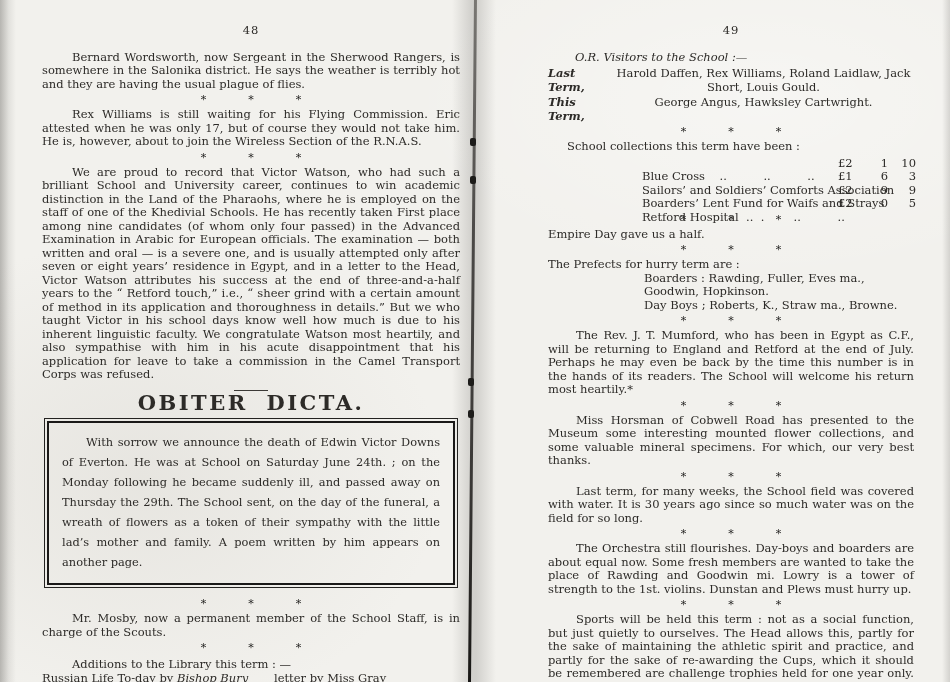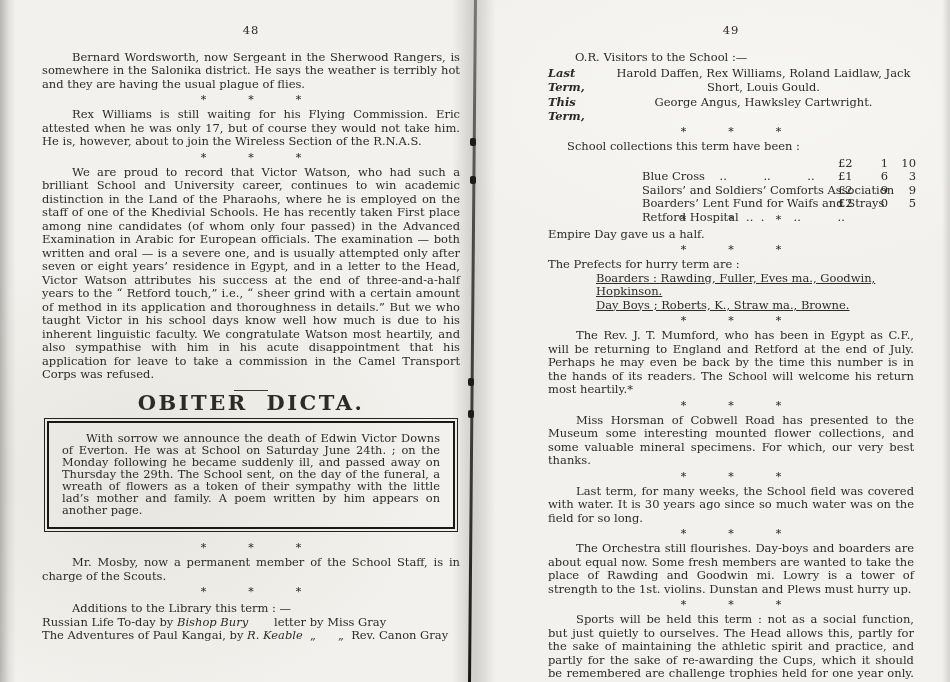--- a/index.html
+++ b/index.html
@@ -28,43 +28,43 @@
   .page-right{left:478px;width:472px;padding:24px 36px 0 70px;}
 
   .pageno{text-align:center;margin-bottom:13px;letter-spacing:1px;}
   .para{text-align:justify;text-indent:30px;margin:0;}
   .stars{text-align:center;white-space:pre;font-size:11px;line-height:13px;margin:2px 0;color:#232220;}
 
   .rule-small{width:34px;border-top:1.5px solid #3c3a37;margin:8px auto 5px auto;}
   .obiter-heading{text-align:center;font-weight:bold;font-size:21px;letter-spacing:2.5px;word-spacing:9px;margin:0 0 9px 0;}
   .obiter-box{border:1px solid #232220;padding:2px;margin:0 2px;}
   .obiter-box-inner{border:2px solid #1a1918;padding:9px 13px 11px 13px;}
-  .obiter-text{font-size:11.4px;line-height:12px;text-align:justify;text-indent:24px;margin:0;}
+  .obiter-text{font-size:11.4px;line-height:20px;text-align:justify;text-indent:24px;margin:0;}
 
   .lib-intro{text-indent:30px;margin-top:4px;}
   .lib-row{position:relative;white-space:nowrap;}
   .lib-author{font-style:italic;}
   .lib-given{position:absolute;white-space:pre;}
   .lib-given-0{left:232px;}
   .lib-given-1{left:268px;}
 
-  .visitors-heading{margin-left:27px;margin-bottom:3px;}
+  .visitors-heading{font-style:italic;margin-left:27px;margin-bottom:3px;}
   .visitor-row{display:flex;margin-bottom:2px;}
   .visitor-label{flex:0 0 65px;font-style:italic;font-weight:bold;}
   .visitor-names{flex:1;text-align:center;}
 
   .coll-intro{margin-left:19px;margin-bottom:3px;}
   .coll-row{position:relative;padding-left:72px;height:13.5px;white-space:pre;}
   .coll-leader{white-space:pre;}
   .coll-amt{position:absolute;left:290px;top:0;width:82px;display:flex;}
   .coll-pounds{flex:0 0 28px;}
   .coll-s{flex:0 0 22px;text-align:right;}
   .coll-d{flex:0 0 28px;text-align:right;}
 
-  .prefects-block{margin-left:48px;text-decoration:underline;}
+  .prefects-block{margin-left:96px;}
 </style>
 </head>
 <body>
 
 <div class="book">
 
   <div class="page page-left">
     <div class="pageno">48</div>
 
     <p class="para">Bernard Wordsworth, now Sergeant in the Sherwood Rangers, is somewhere in the Salonika district.  He says the weather is terribly hot and they are having the usual plague of flies.</p>

